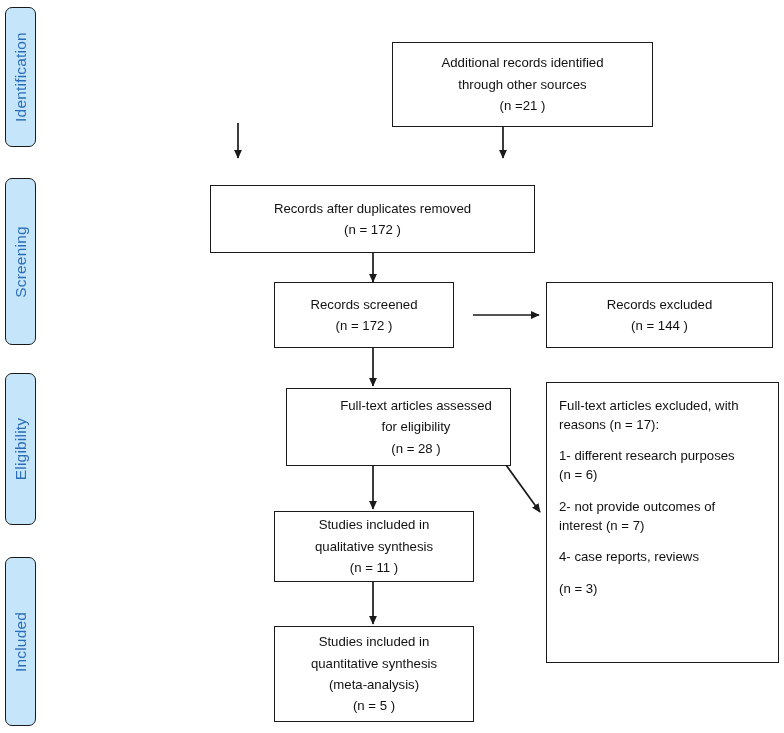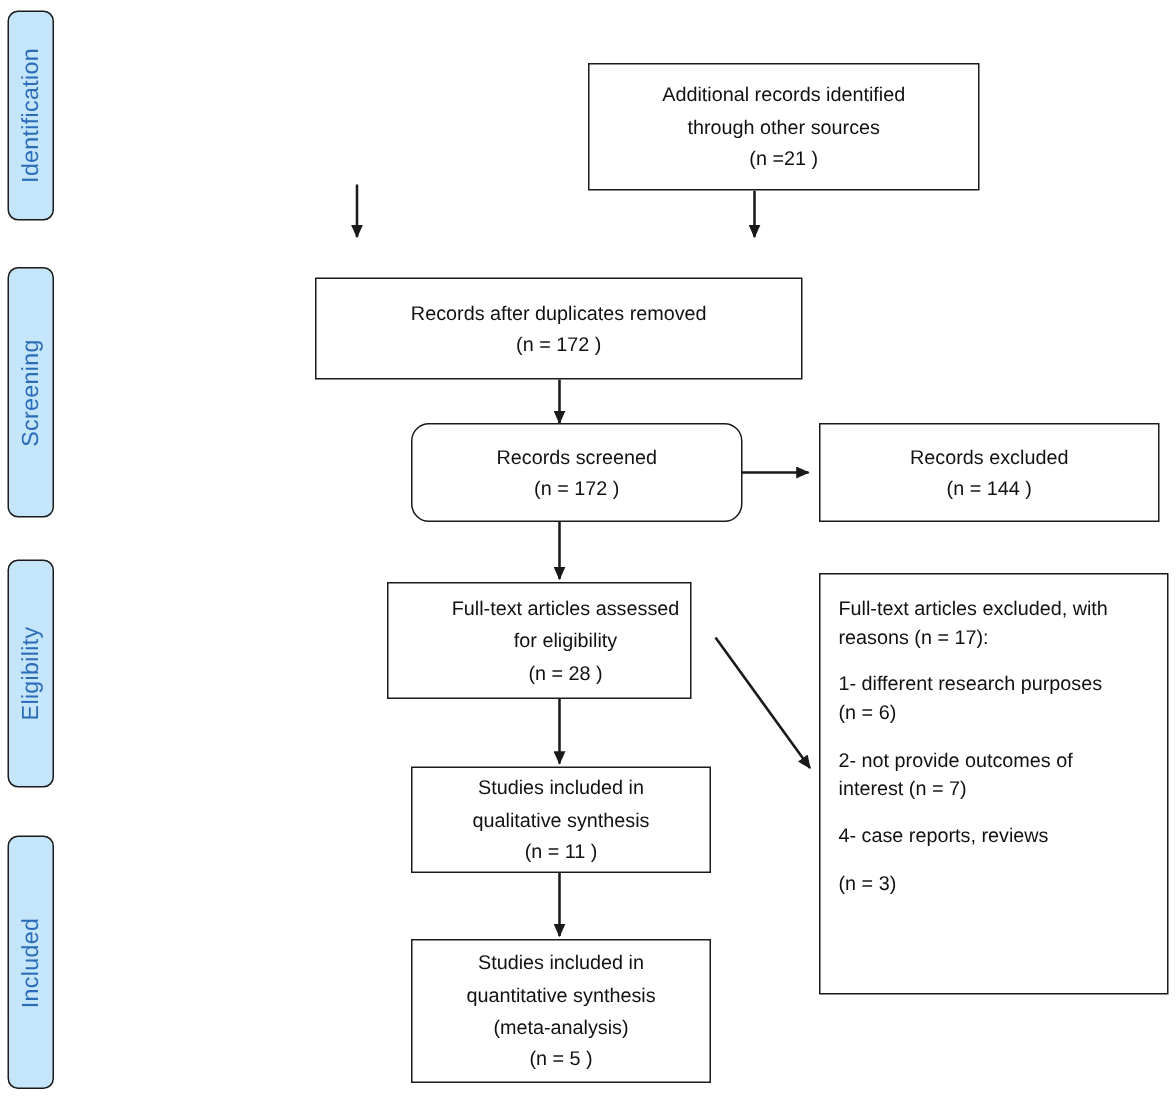--- a/index.html
+++ b/index.html
@@ -135,31 +135,31 @@
     <span class="box-text">Additional records identified
 through other sources
 (n =21   )</span>
   </div>
 
   <div class="flow-box" style="left:210px; top:161px; width:325px; height:68px;margin-top:24px;">
     <span class="box-text">Records after duplicates removed
 (n = 172  )</span>
   </div>
 
-  <div class="flow-box" style="left:274px; top:282px; width:221px; height:66px;border-radius:12px;">
+  <div class="flow-box" style="left:274px; top:282px; width:180px; height:66px;">
     <span class="box-text">Records screened
 (n =  172 )</span>
   </div>
 
   <div class="flow-box" style="left:546px; top:282px; width:227px; height:66px;">
     <span class="box-text">Records excluded
 (n =  144 )</span>
   </div>
 
-  <div class="flow-box" style="left:258px; top:388px; width:203px; height:78px;padding-left:35px;">
+  <div class="flow-box" style="left:286px; top:388px; width:225px; height:78px;padding-left:35px;">
     <span class="box-text">Full-text articles assessed
 for eligibility
 (n = 28  )</span>
   </div>
 
   <div class="flow-box" style="left:274px; top:511px; width:200px; height:71px;">
     <span class="box-text">Studies included in
 qualitative synthesis
 (n = 11  )</span>
   </div>

